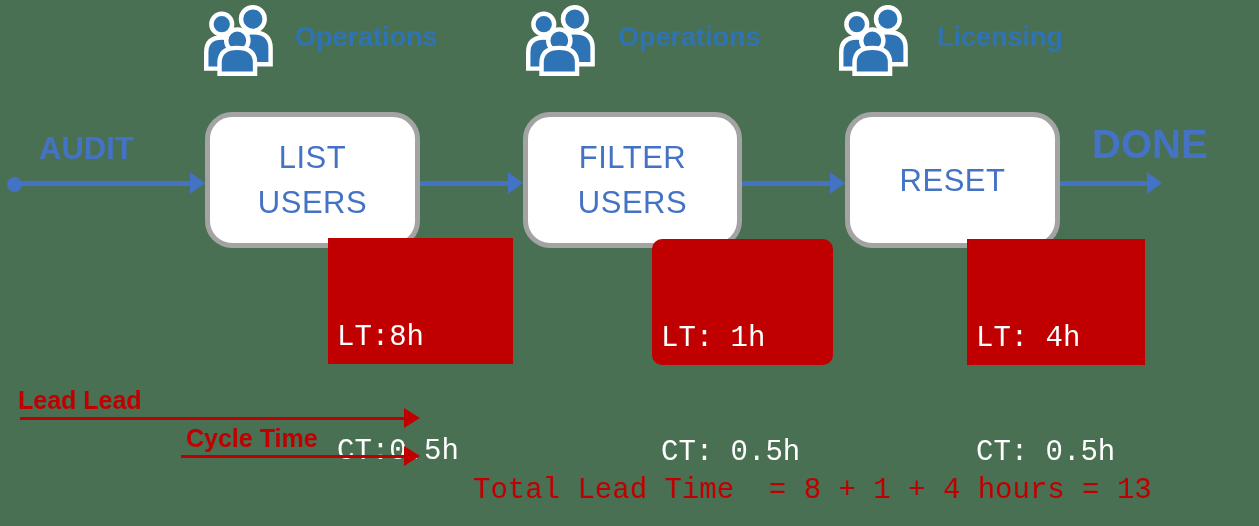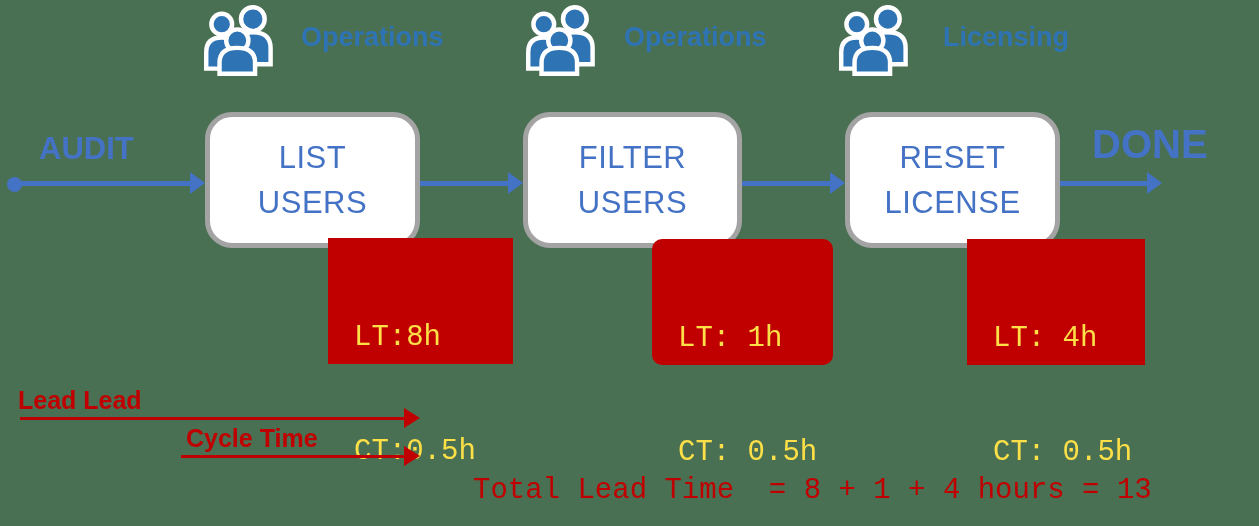--- a/index.html
+++ b/index.html
@@ -16,21 +16,20 @@
 
   
   .team-icon { position: absolute; width: 74px; height: 76px; }
   .team-icon.t1 { left: 204px; top: 1px; }
   .team-icon.t2 { left: 526px; top: 1px; }
   .team-icon.t3 { left: 839px; top: 1px; }
   .team-label {
     position: absolute; top: 22px;
     font-size: 27px; font-weight: bold; color: #2E74B5;
     white-space: nowrap;
-    margin-left: 6px;
   }
   .team-label.t1 { left: 295px; }
   .team-label.t2 { left: 618px; }
   .team-label.t3 { left: 937px; }
 
   
   .flow-label {
     position: absolute; color: #4472C4; font-weight: 600;
     white-space: nowrap;
     margin-left: 12px;
@@ -67,23 +66,23 @@
     color: #4472C4; font-size: 31px; line-height: 45px; letter-spacing: 0.5px;
     text-align: center;
   }
   .pbox.b1 { left: 205px; width: 215px; }
   .pbox.b2 { left: 523px; width: 219px; }
   .pbox.b3 { left: 845px; width: 215px; }
 
   
   .mbox {
     position: absolute; height: 126px; background: #C00000;
-    color: #fde047; font-family: "Liberation Mono", monospace;
+    color: #ffffff; font-family: "Liberation Mono", monospace;
     font-size: 29px; line-height: 38px;
-    padding: 5px 0 0 26px; white-space: pre;
+    padding: 5px 0 0 9px; white-space: pre;
   }
   .mbox.m1 { left: 328px; top: 238px; width: 185px; }
   .mbox.m2 { left: 652px; top: 239px; width: 181px; border-radius: 10px; }
   .mbox.m3 { left: 967px; top: 239px; width: 178px; }
 
   
   .legend-label {
     position: absolute; color: #C00000; font-size: 25px; font-weight: bold;
     white-space: nowrap;
   }
@@ -164,21 +163,20 @@
   <div class="pbox b1">
     <div>LIST</div>
     <div>USERS</div>
   </div>
   <div class="pbox b2">
     <div>FILTER</div>
     <div>USERS</div>
   </div>
   <div class="pbox b3">
     <div>RESET</div>
-    <div>LICENSE</div>
   </div>
 
   <div class="mbox m1">
     <div>LT:8h</div>
     <div>CT:0.5h</div>
     
   </div>
   <div class="mbox m2">
     <div>LT: 1h</div>
     <div>CT: 0.5h</div>

